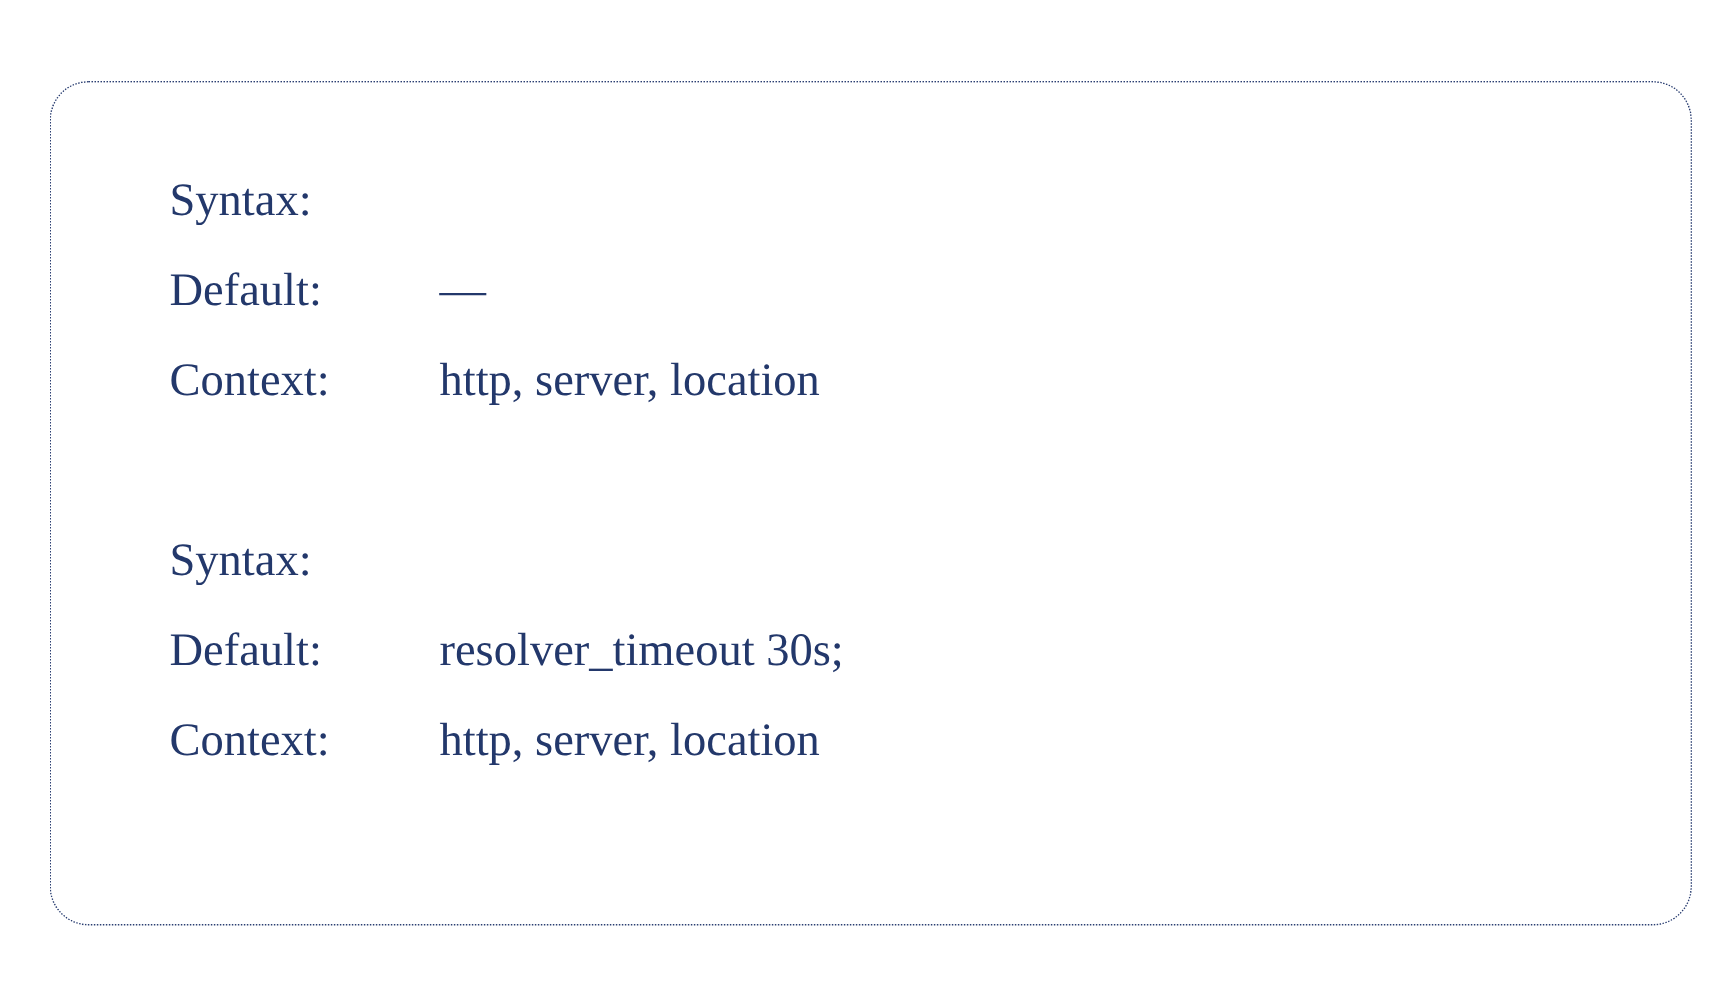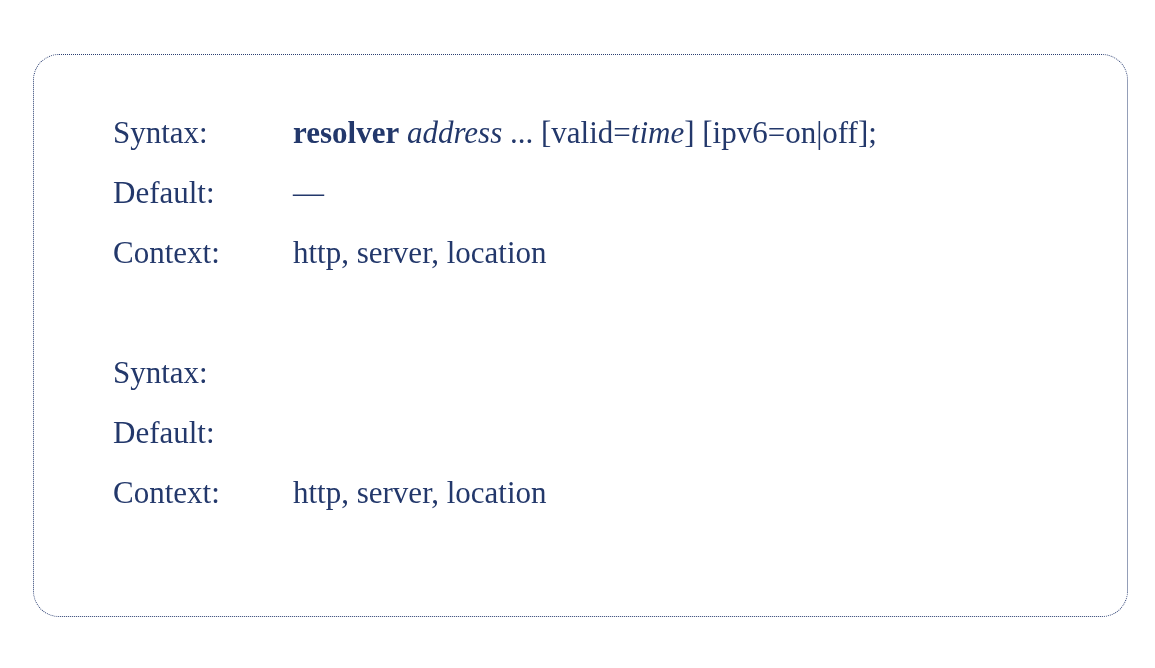--- a/index.html
+++ b/index.html
@@ -90,40 +90,40 @@
 </head>
 <body>
 
 <div class="doc-canvas">
   <div class="directive-card">
     <div class="card-inner">
 
       <div class="directive-block">
         <div class="spec-row">
           <span class="spec-label">Syntax:</span>
-          <span class="spec-value"><span class="kw">resolver</span><span> </span><span class="param">address</span><span> ... [valid=</span><span class="param">time</span><span>] [ipv6=on|off];</span></span>
         </div>
         <div class="spec-row">
           <span class="spec-label">Default:</span>
           <span class="spec-value"><span class="dash">—</span></span>
         </div>
         <div class="spec-row">
           <span class="spec-label">Context:</span>
           <span class="spec-value"><span>http, server, location</span></span>
         </div>
       </div>
 
       <div class="block-gap"></div>
 
       <div class="directive-block">
         <div class="spec-row">
           <span class="spec-label">Syntax:</span>
         </div>
         <div class="spec-row">
           <span class="spec-label">Default:</span>
+          <span class="spec-value"><span>resolver_timeout 30s;</span></span>
         </div>
         <div class="spec-row">
           <span class="spec-label">Context:</span>
           <span class="spec-value"><span>http, server, location</span></span>
         </div>
       </div>
 
     </div>
   </div>
 </div>

